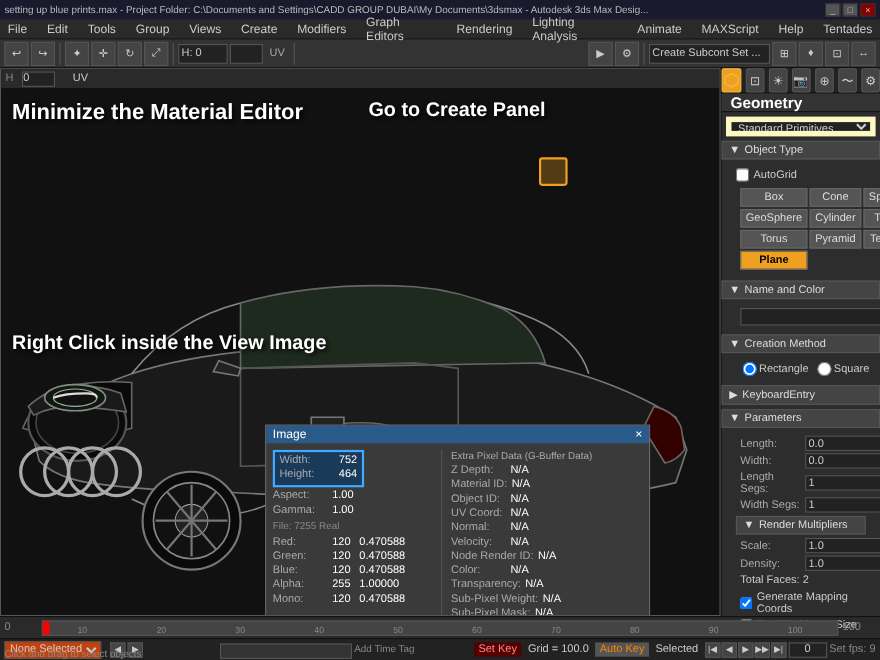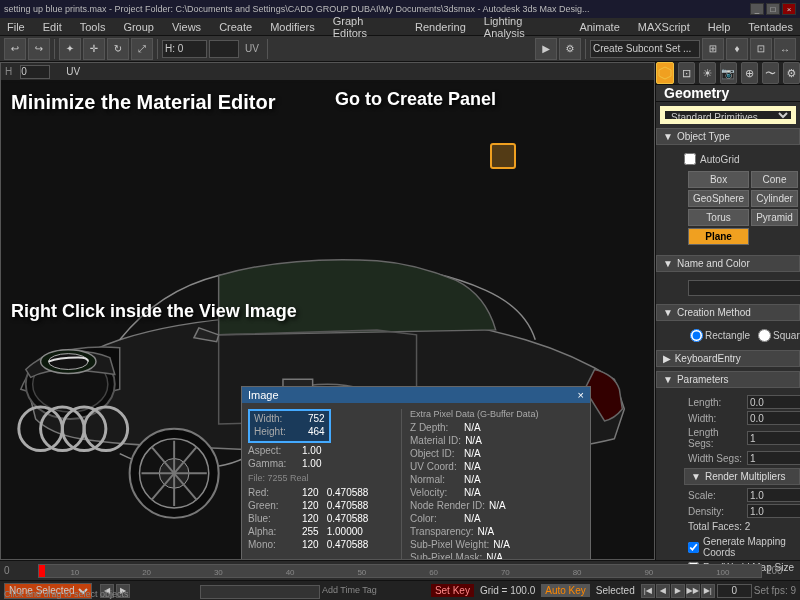--- a/index.html
+++ b/index.html
@@ -230,21 +230,21 @@
       color: #ddd;
       font-size: 10px;
       padding: 2px 6px;
       margin: 2px 0;
       border: 1px solid #555;
       cursor: pointer;
       display: flex;
       align-items: center;
       gap: 4px;
     }
-    .rp-section-content { padding: 4px 0; margin-left: 28px; }
+    .rp-section-content { padding: 4px 13px; }
 
     
     .obj-grid {
       display: grid;
       grid-template-columns: 1fr 1fr 1fr;
       gap: 2px;
       padding: 4px;
     }
     .obj-btn {
       background: #555;

